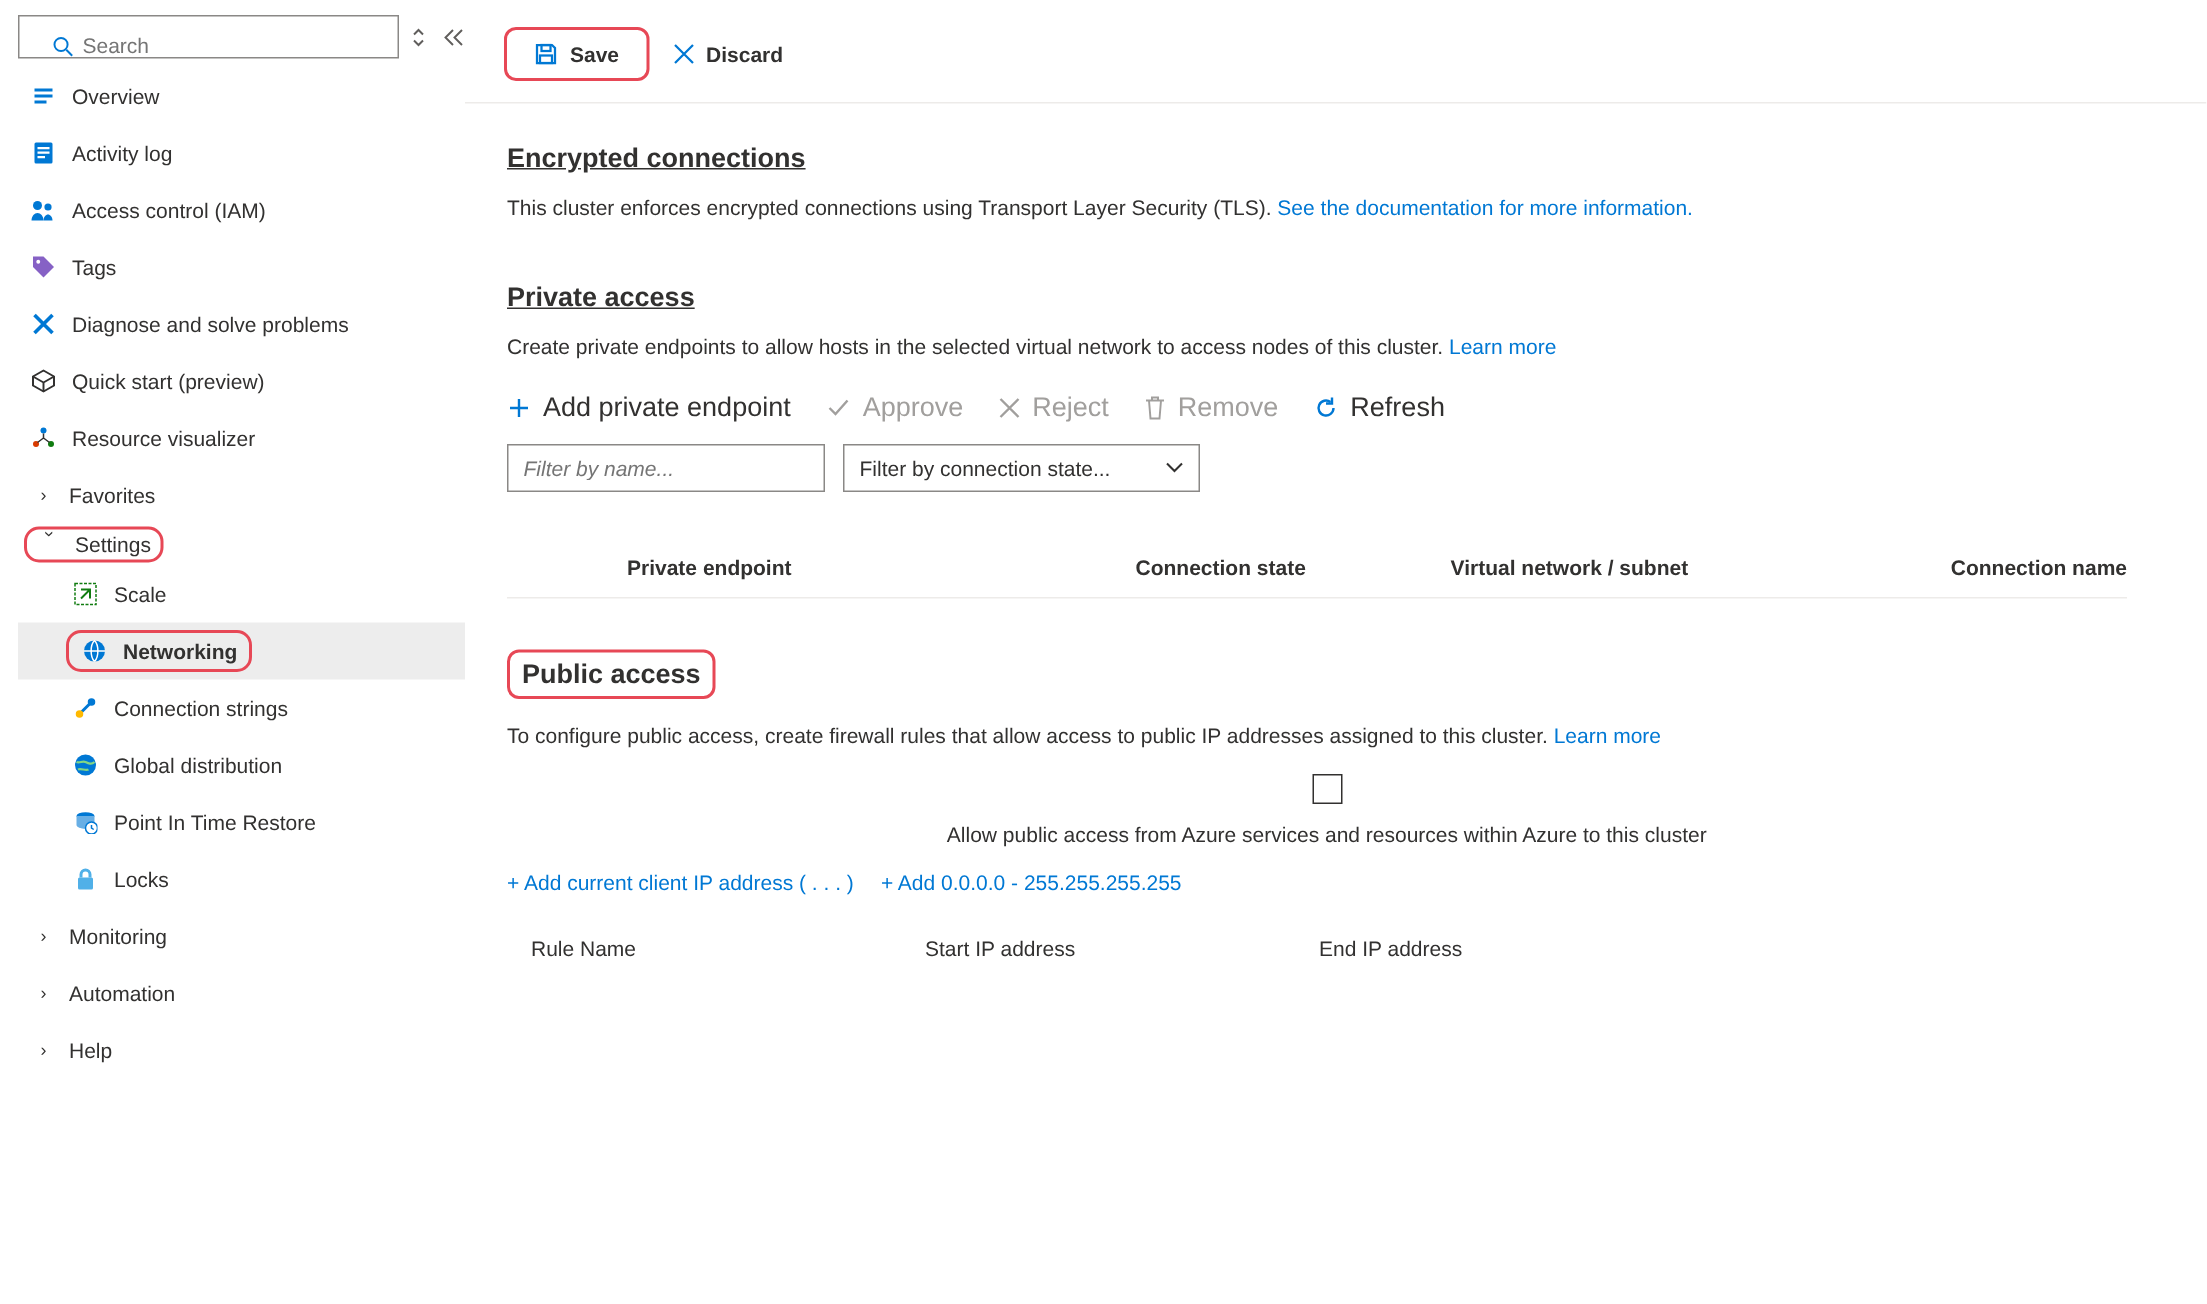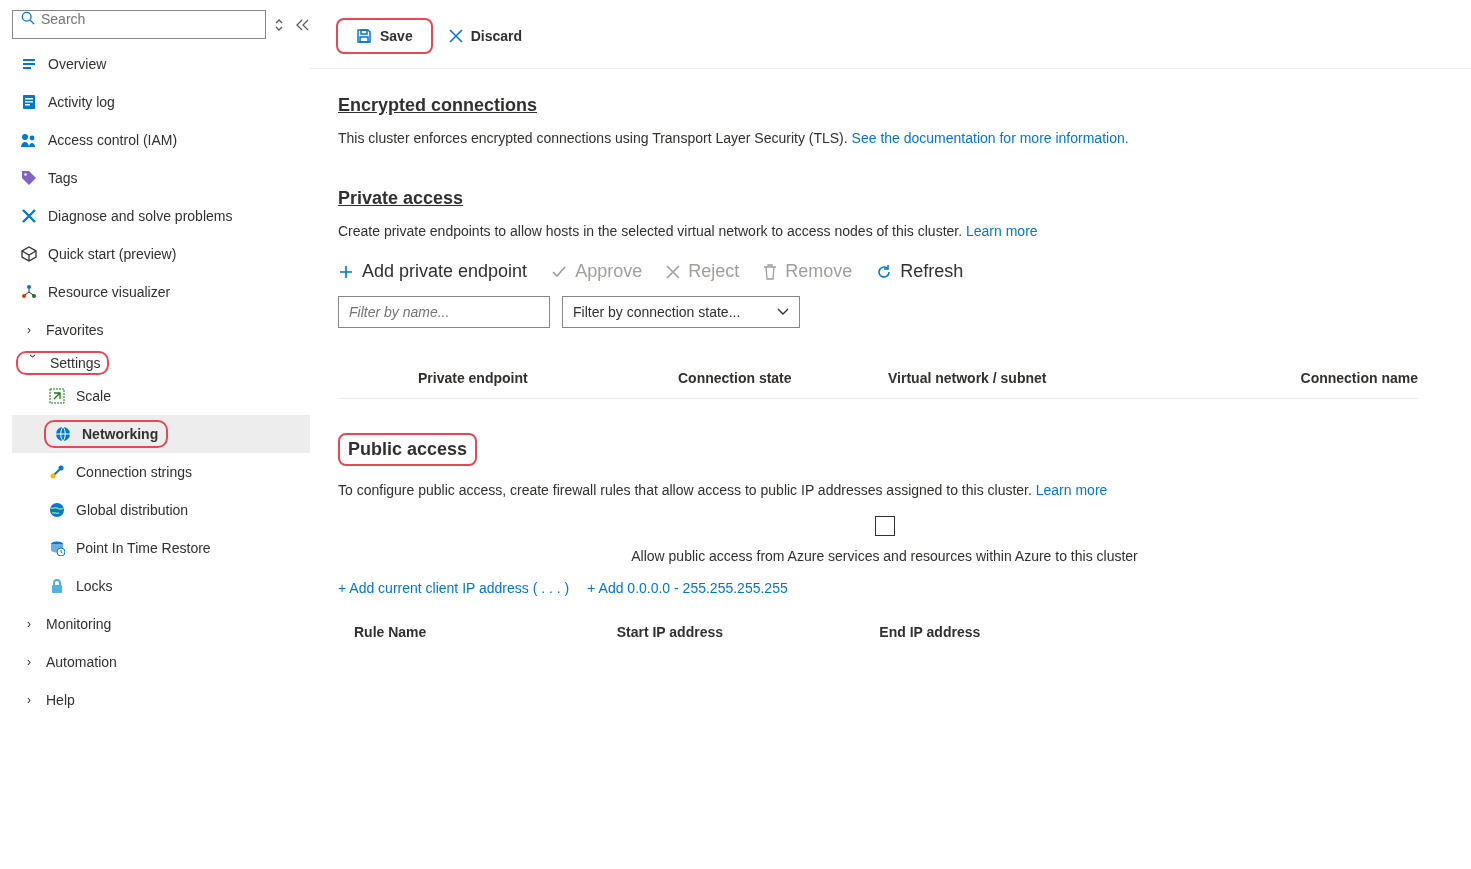--- a/index.html
+++ b/index.html
@@ -3,21 +3,21 @@
 <meta charset="utf-8">
 <style>
 * { box-sizing: border-box; margin: 0; padding: 0; font-family: "Segoe UI", -apple-system, sans-serif; }
 body { font-size: 14px; color: #323130; background: #fff; width: 1471px; height: 869px; overflow: hidden; }
 
 .app { display: flex; height: 100%; }
 
 
 .sidebar { width: 310px; padding: 10px 0 0 12px; border-right: none; }
 .search-wrap { display: flex; align-items: center; margin-bottom: 6px; }
-.search-box { display: flex; align-items: flex-start; border: 1px solid #8a8886; width: 256px; height: 29px; padding: 0 8px; }
+.search-box { display: flex; align-items: flex-end; border: 1px solid #8a8886; width: 256px; height: 29px; padding: 0 22px; }
 .search-box input { border: none; outline: none; flex: 1; font-size: 14px; color: #605e5c; }
 .search-box .srch-ic { color: #0078d4; margin-right: 6px; }
 .updown { margin-left: 8px; font-size: 12px; color: #605e5c; cursor: pointer; }
 .collapse-chev { margin-left: 12px; color: #605e5c; font-size: 12px; cursor: pointer; }
 
 .nav-item { display: flex; align-items: center; height: 38px; padding-left: 8px; cursor: pointer; }
 .nav-item .ic { width: 18px; height: 18px; margin-right: 10px; display: inline-flex; align-items: center; justify-content: center; }
 .nav-item.indent { padding-left: 36px; }
 .nav-item.selected { background: #ededed; }
 .nav-chevron { width: 18px; margin-right: 8px; display:inline-flex; align-items:center; justify-content:center; color:#323130; font-size:12px;}
@@ -42,34 +42,34 @@
 .act .pic { font-size: 16px; }
 
 .filter-row { display:flex; gap:12px; }
 .filter-box { border:1px solid #8a8886; height:32px; display:flex; align-items:center; padding:0 10px; }
 .filter-box input { border:none; outline:none; font-style:italic; color:#605e5c; font-size:14px; width:190px;}
 .filter-select { border:1px solid #8a8886; height:32px; display:flex; align-items:center; justify-content:space-between; padding:0 10px; width:238px; color:#323130; cursor:pointer;}
 
 .pe-table { margin-top: 30px; width: 1080px; }
 .pe-head { display:flex; border-bottom:1px solid #edebe9; padding:12px 0; font-weight:600; font-size:14px;}
 .pe-head > div:nth-child(1){ width:80px;}
-.pe-head > div:nth-child(2){ width:260px;}
+.pe-head > div:nth-child(2){ width:339px;}
 .pe-head > div:nth-child(3){ width:210px;}
 .pe-head > div:nth-child(4){ width:310px;}
 .pe-head > div:nth-child(5){ flex:1; text-align:right;}
 
 .public-hl { display:inline-block; border:2.5px solid #e74856; border-radius:8px; padding:4px 8px; }
 
 .chk-row { display:flex; align-items:center; gap:12px; margin:16px 0;flex-direction:column;}
 .chk { width:20px; height:20px; border:1px solid #323130; cursor:pointer; }
 
 .add-links { display:flex; gap:18px; margin-bottom:18px;}
 
 .fw-table { width: 820px; }
-.fw-head { display:flex; padding:10px 16px; font-weight:700; font-size:14px;}
+.fw-head { display:flex; padding:10px 16px; font-weight:400; font-size:14px;}
 .fw-head > div, .fw-row > div { width:266px; }
 .fw-row { display:flex; padding:6px 16px; align-items:center;}
 .fw-row input { width:246px; height:30px; border:1px solid #8a8886; padding:0 8px; font-size:14px; outline:none;}
 .trash { color:#0078d4; cursor:pointer; margin-left:4px; }
 .rows-wrap { border-top:1px solid #edebe9; border-bottom:1px solid #edebe9; }
 
 
 svg { display:block; }
 </style>
 </head>

